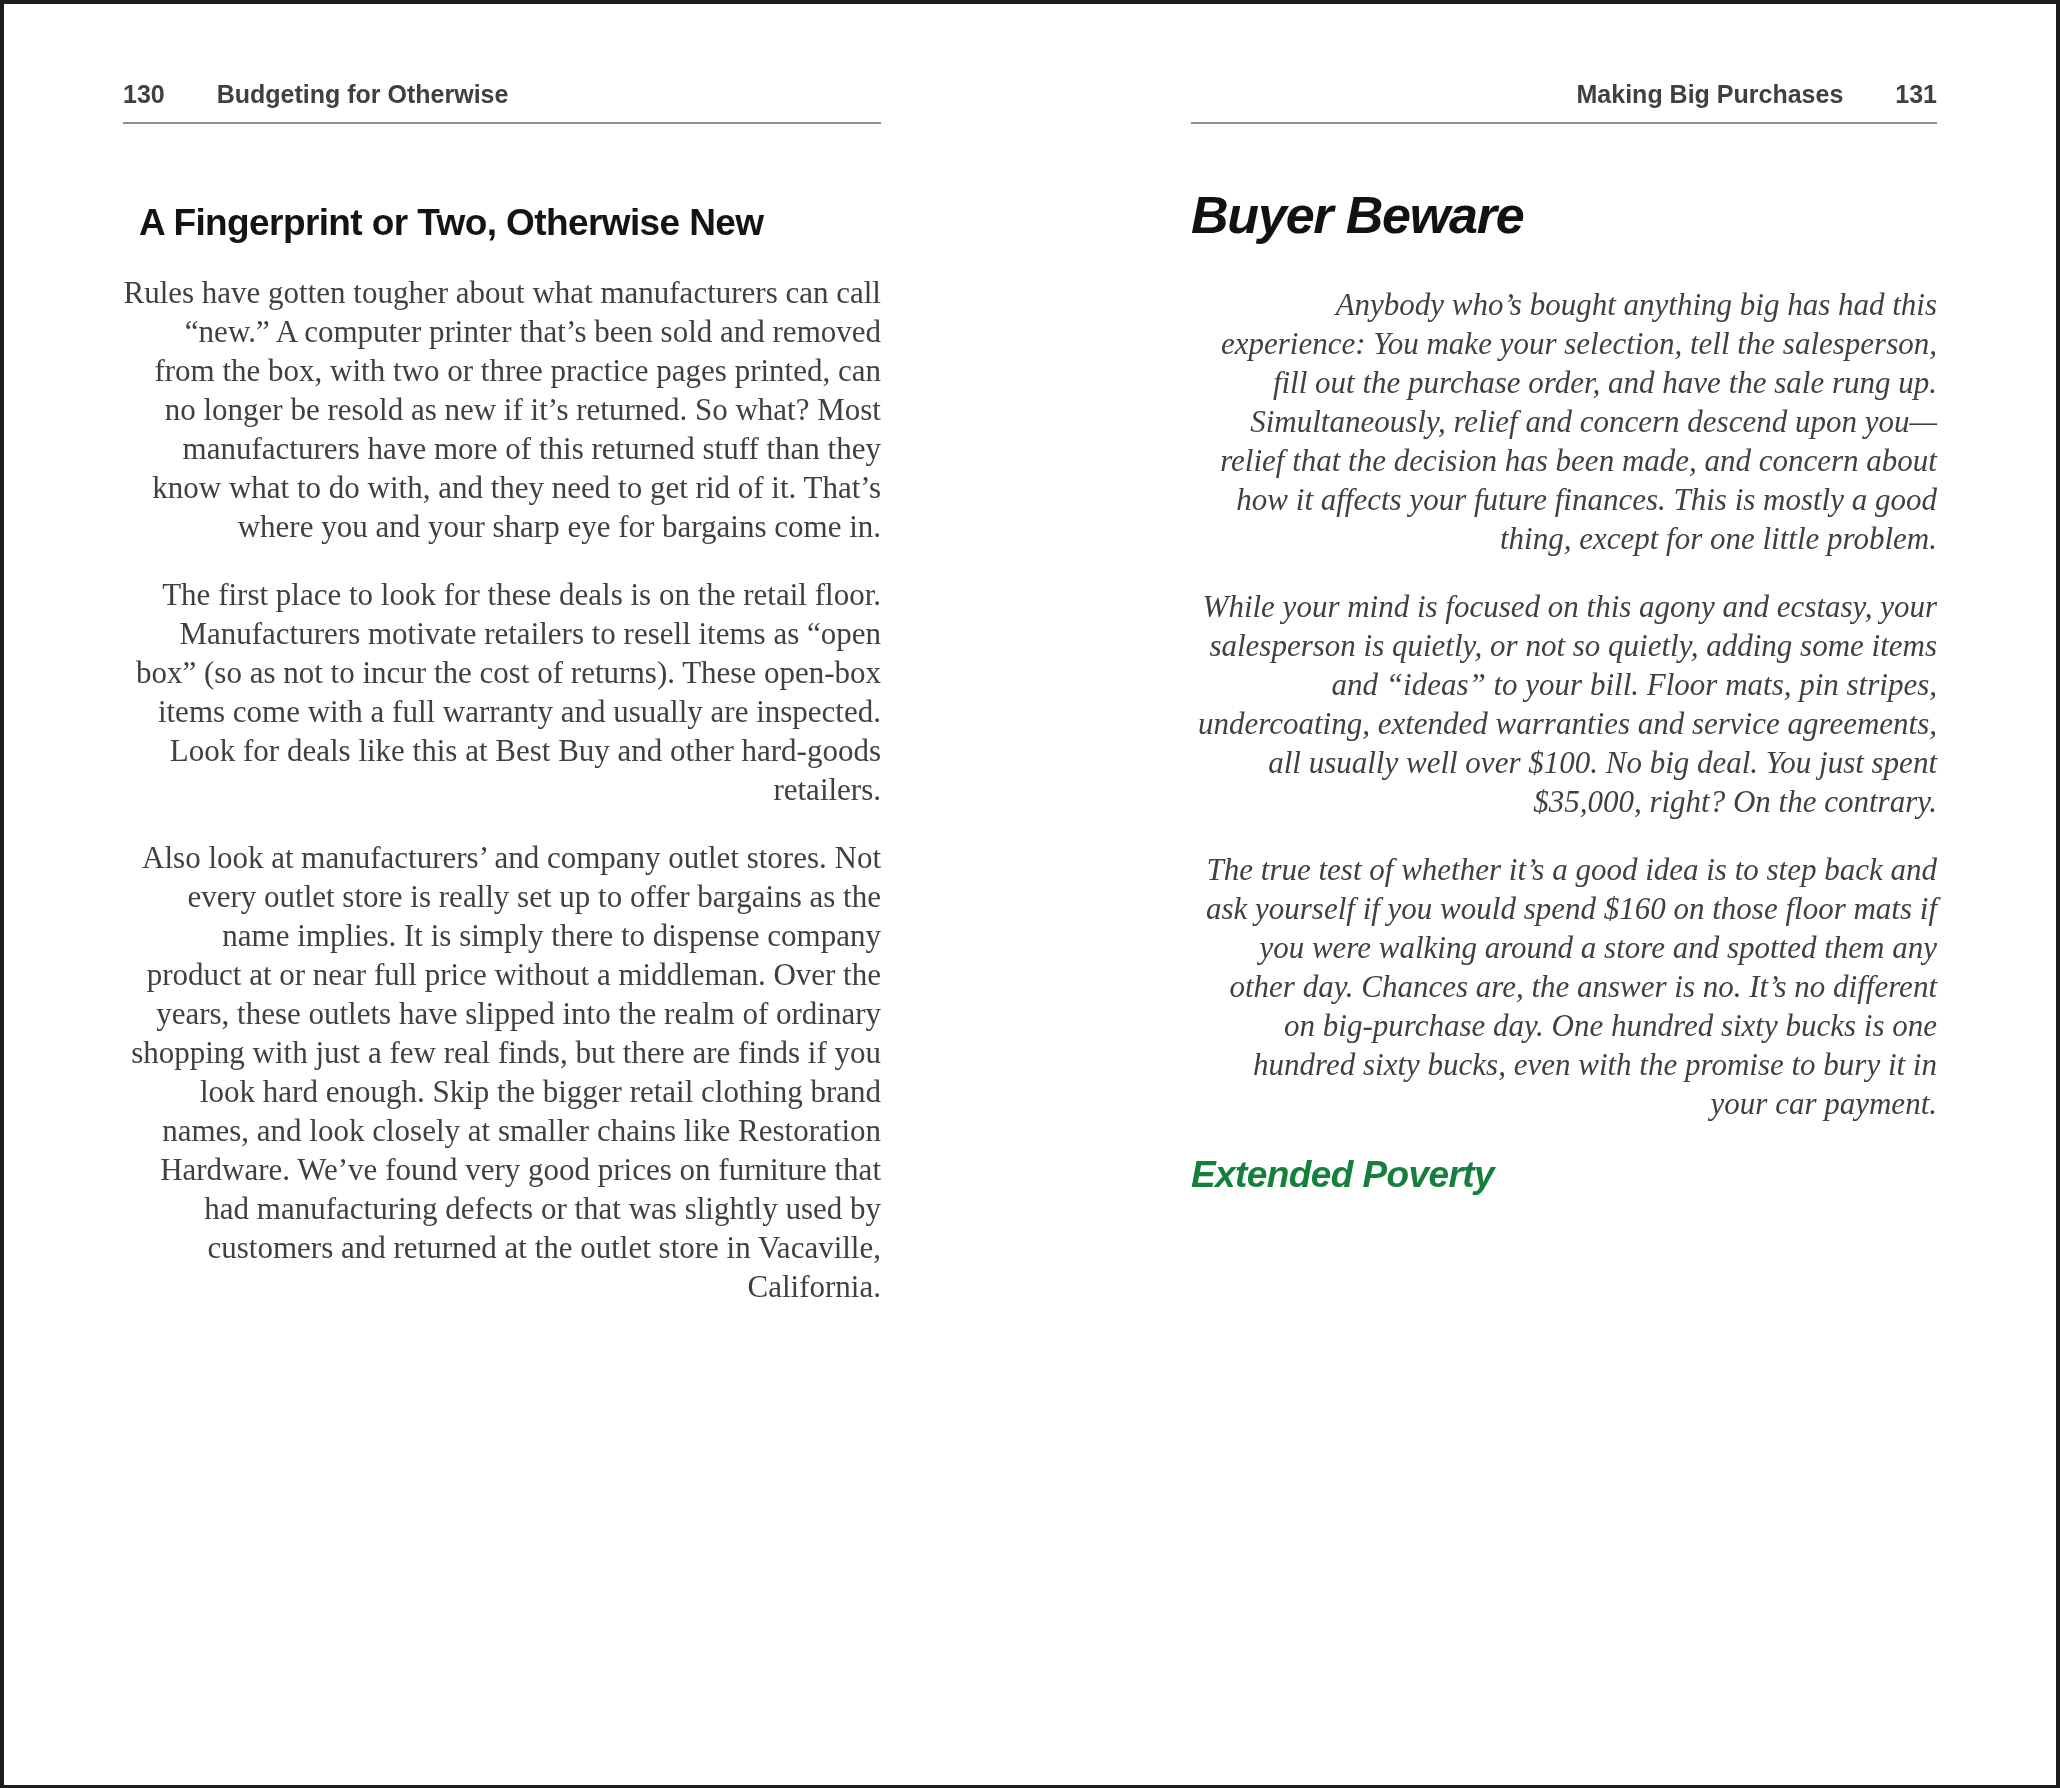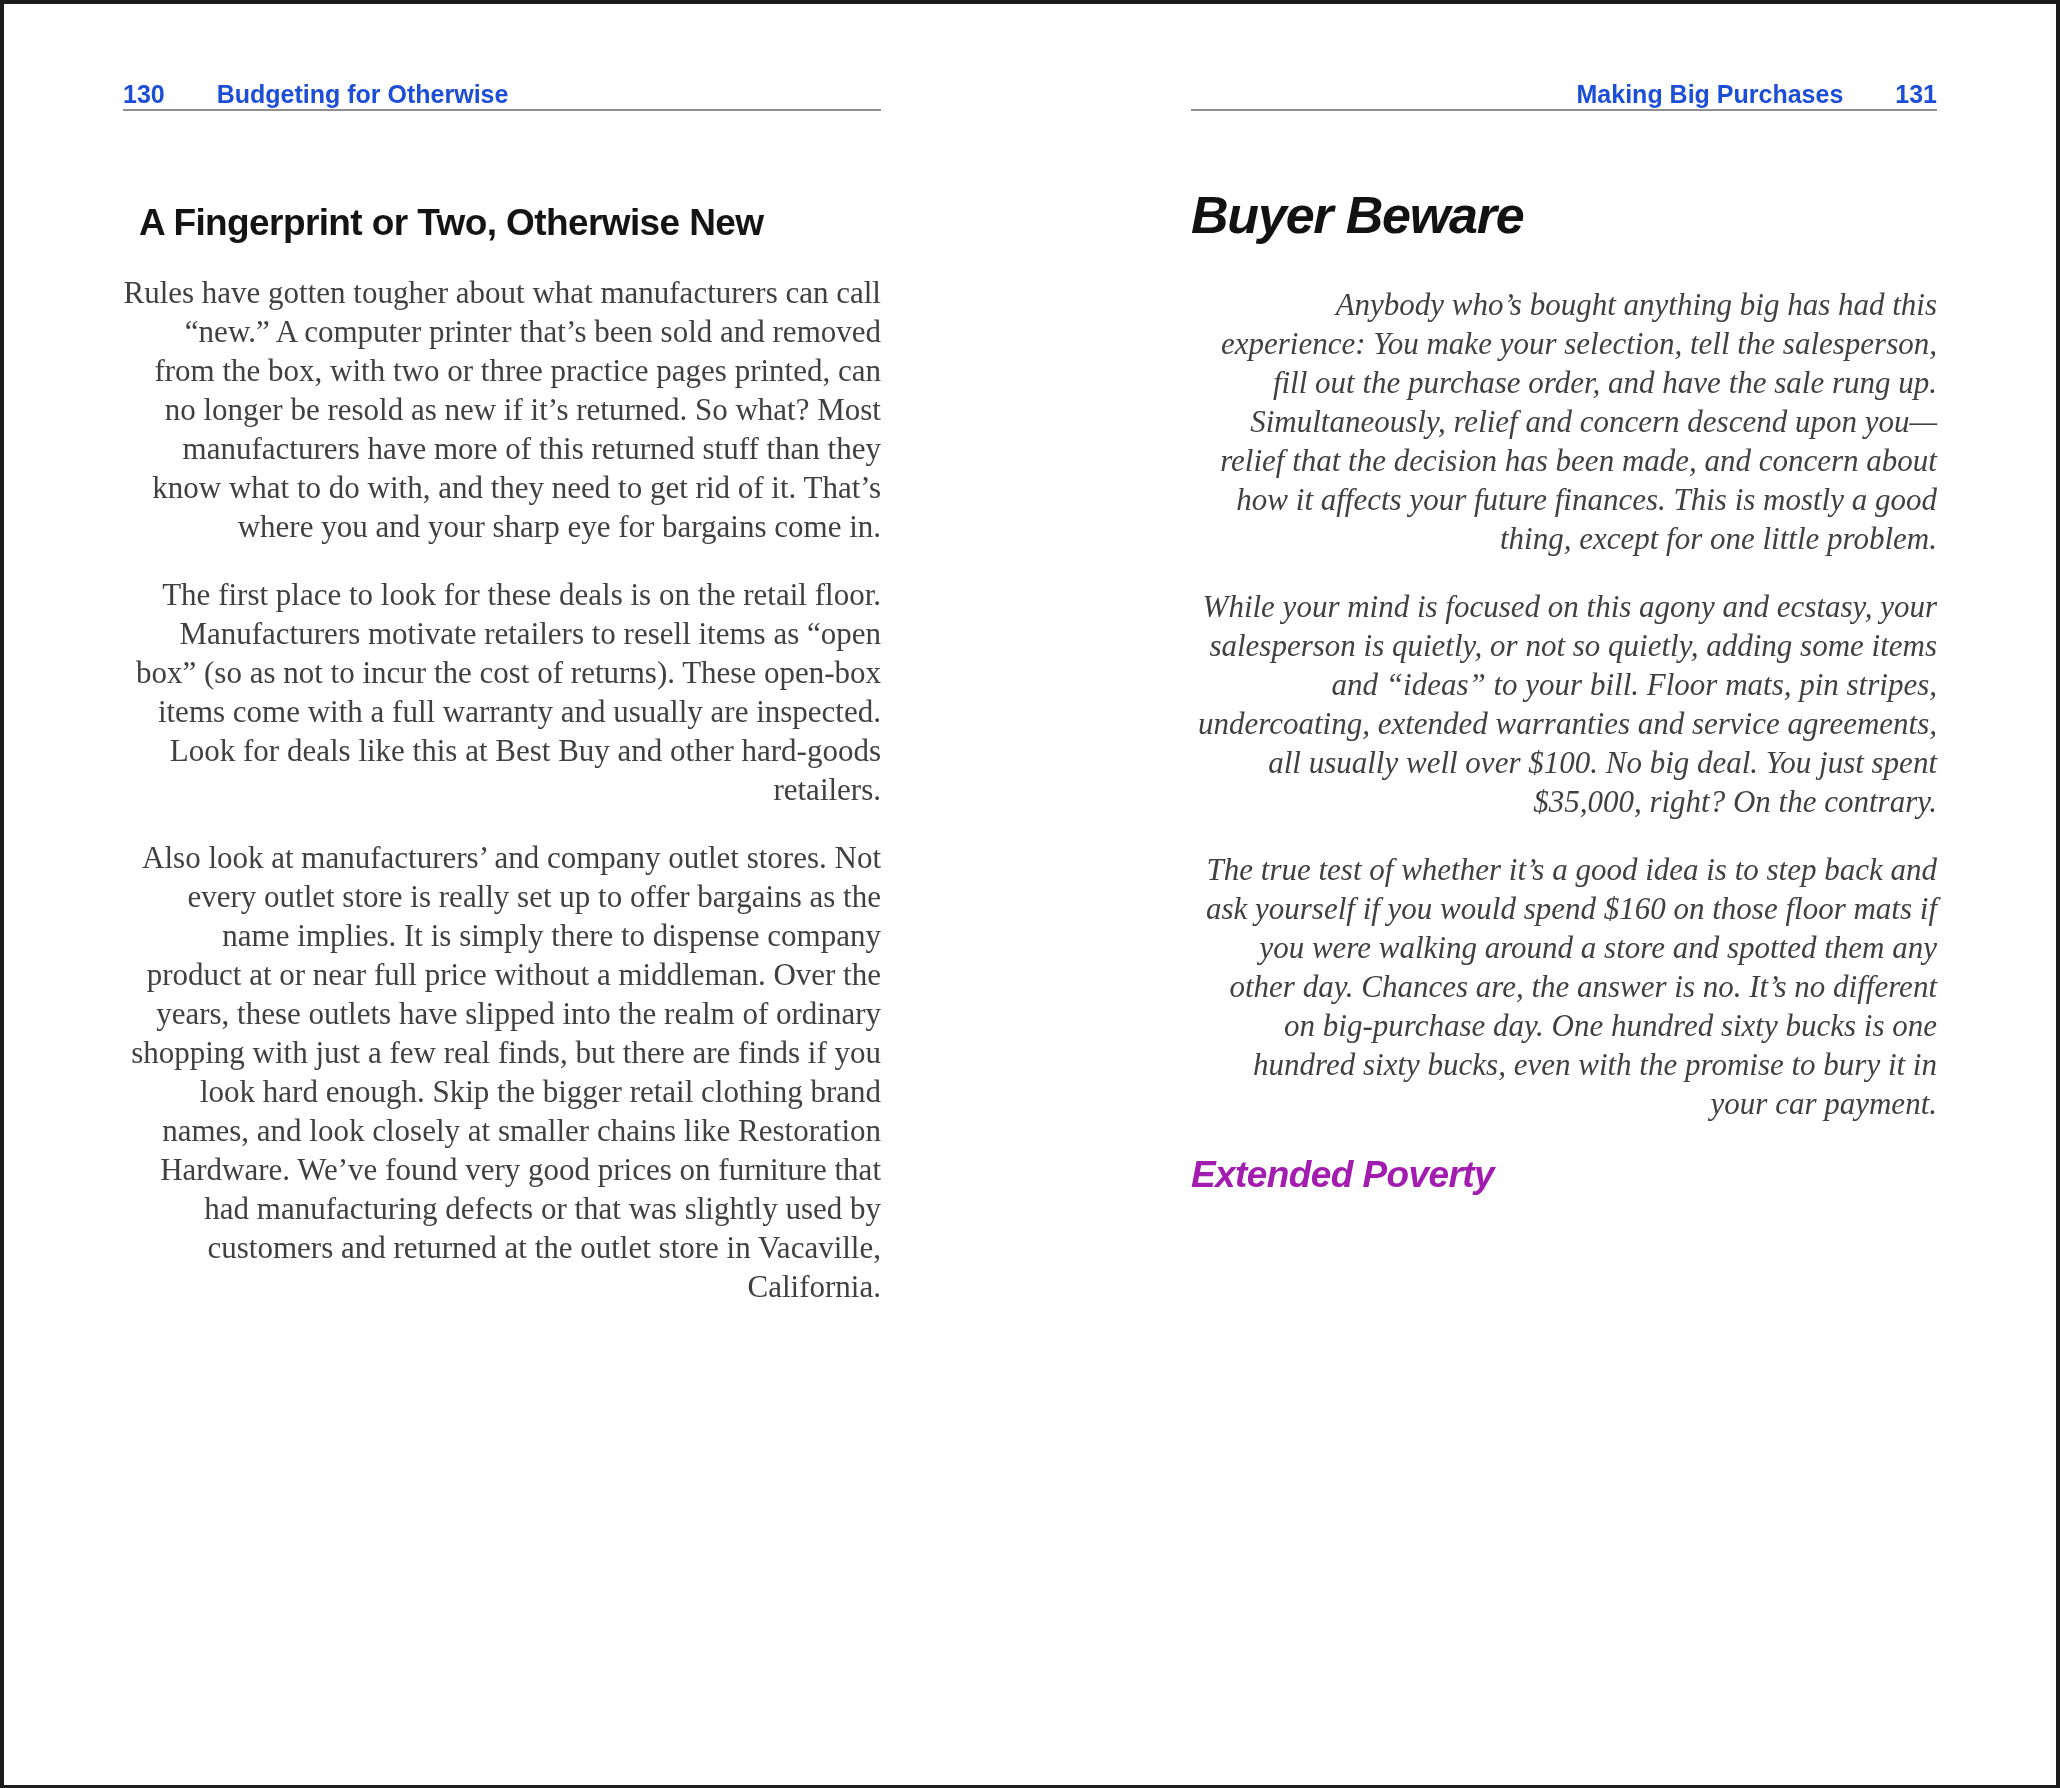--- a/index.html
+++ b/index.html
@@ -27,26 +27,27 @@
   .page-right { left: 1187px; width: 746px; }
 
   .running-head {
     position: absolute;
     top: 76px;
     left: 0;
     right: 0;
     display: flex;
     align-items: baseline;
     gap: 52px;
+    padding-bottom: 13px;
     border-bottom: 2.4px solid #8f8f8f;
     font-family: "Liberation Sans", sans-serif;
     font-weight: bold;
     font-size: 25px;
     letter-spacing: 0;
-    color: #1d4ed8;
+    color: #404040;
     white-space: nowrap;
   }
   .running-head.align-right {
     justify-content: flex-end;
   }
 
   .content {
     position: absolute;
     left: 0;
     right: 0;
@@ -71,21 +72,21 @@
     letter-spacing: -1.2px;
     color: #121212;
     margin: 0 0 42px 0;
   }
   .subsection-heading {
     font-family: "Liberation Sans", sans-serif;
     font-weight: bold;
     font-size: 37px;
     line-height: 1.1;
     letter-spacing: -0.6px;
-    color: #a21caf;
+    color: #15803d;
     margin: 32px 0 24px 0;
   }
   p.body-text {
     font-size: 31px;
     line-height: 39px;
     margin: 0 0 29px 0;
     color: #404040;
     text-align: right;
   }
 </style>

